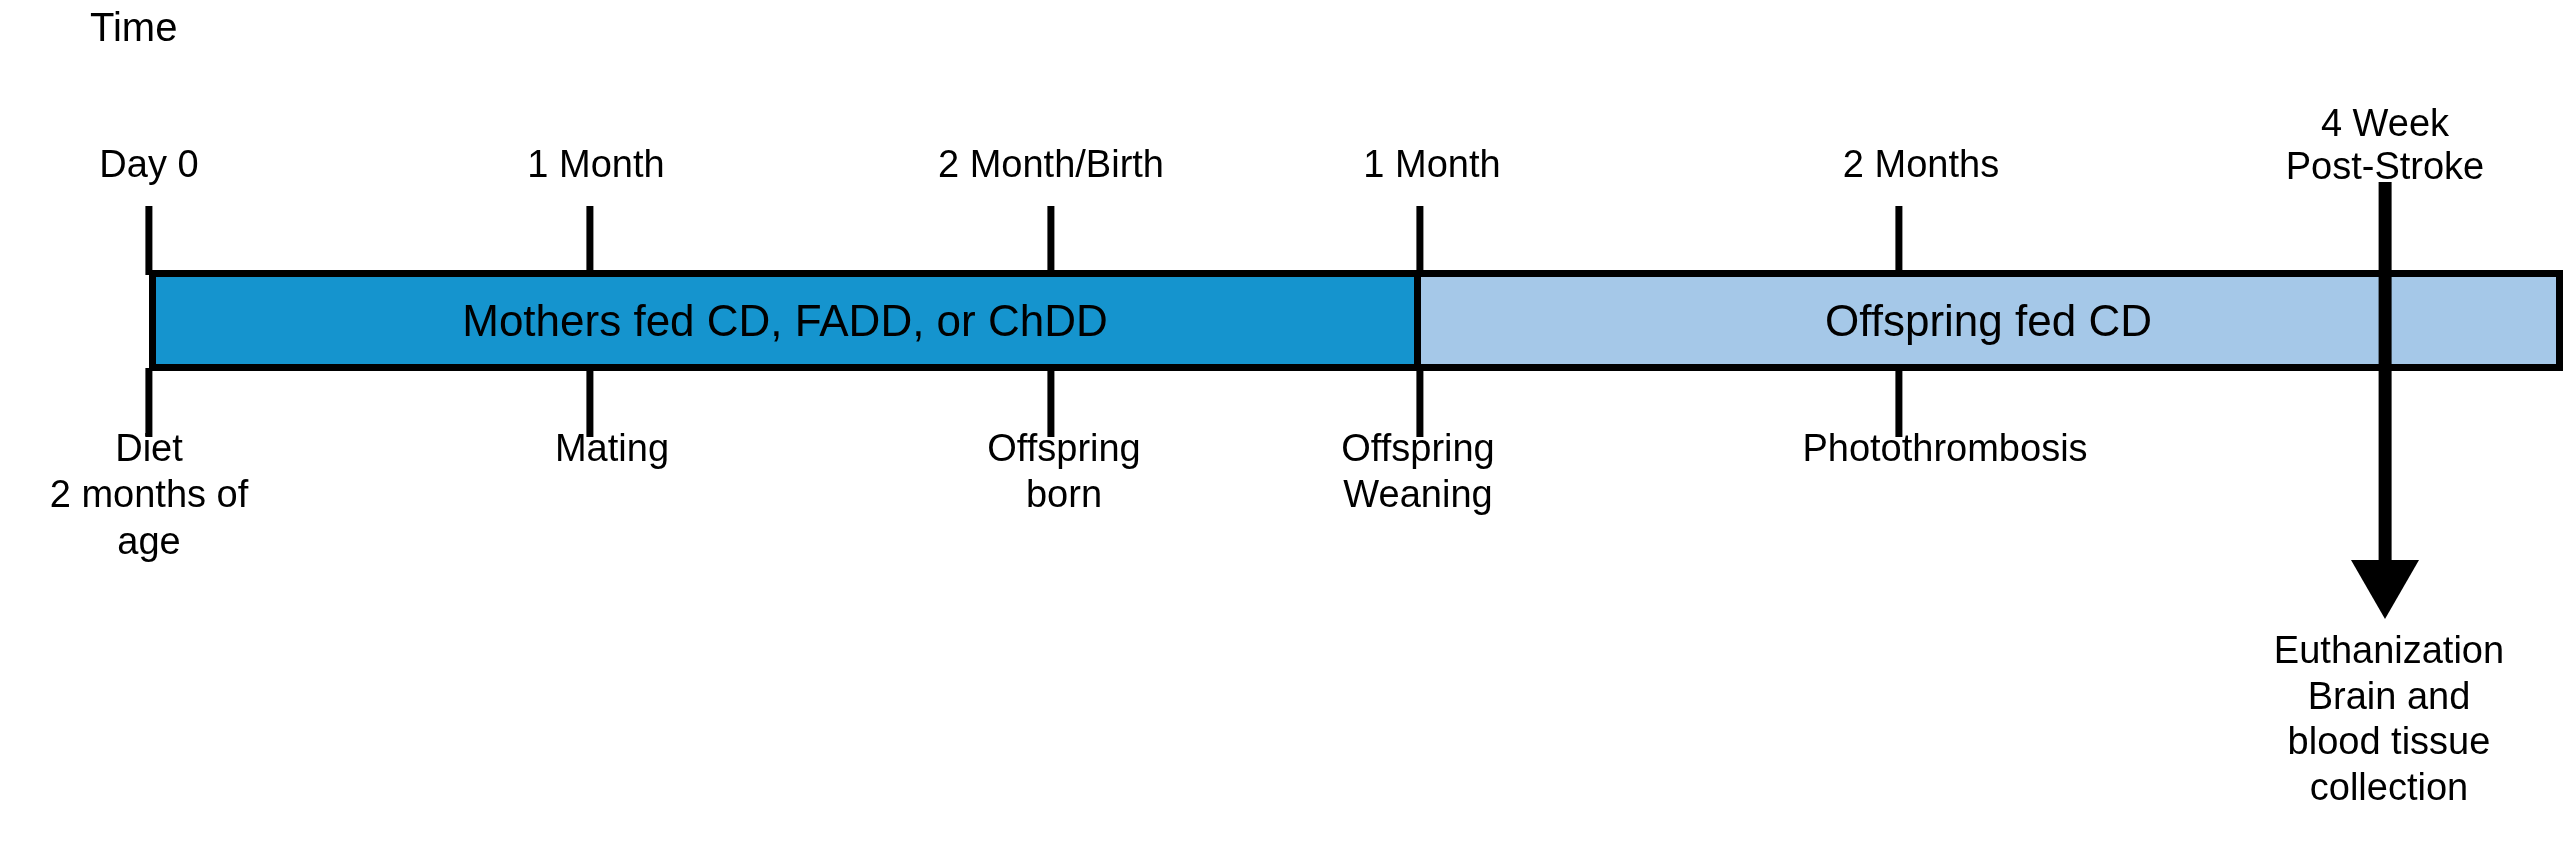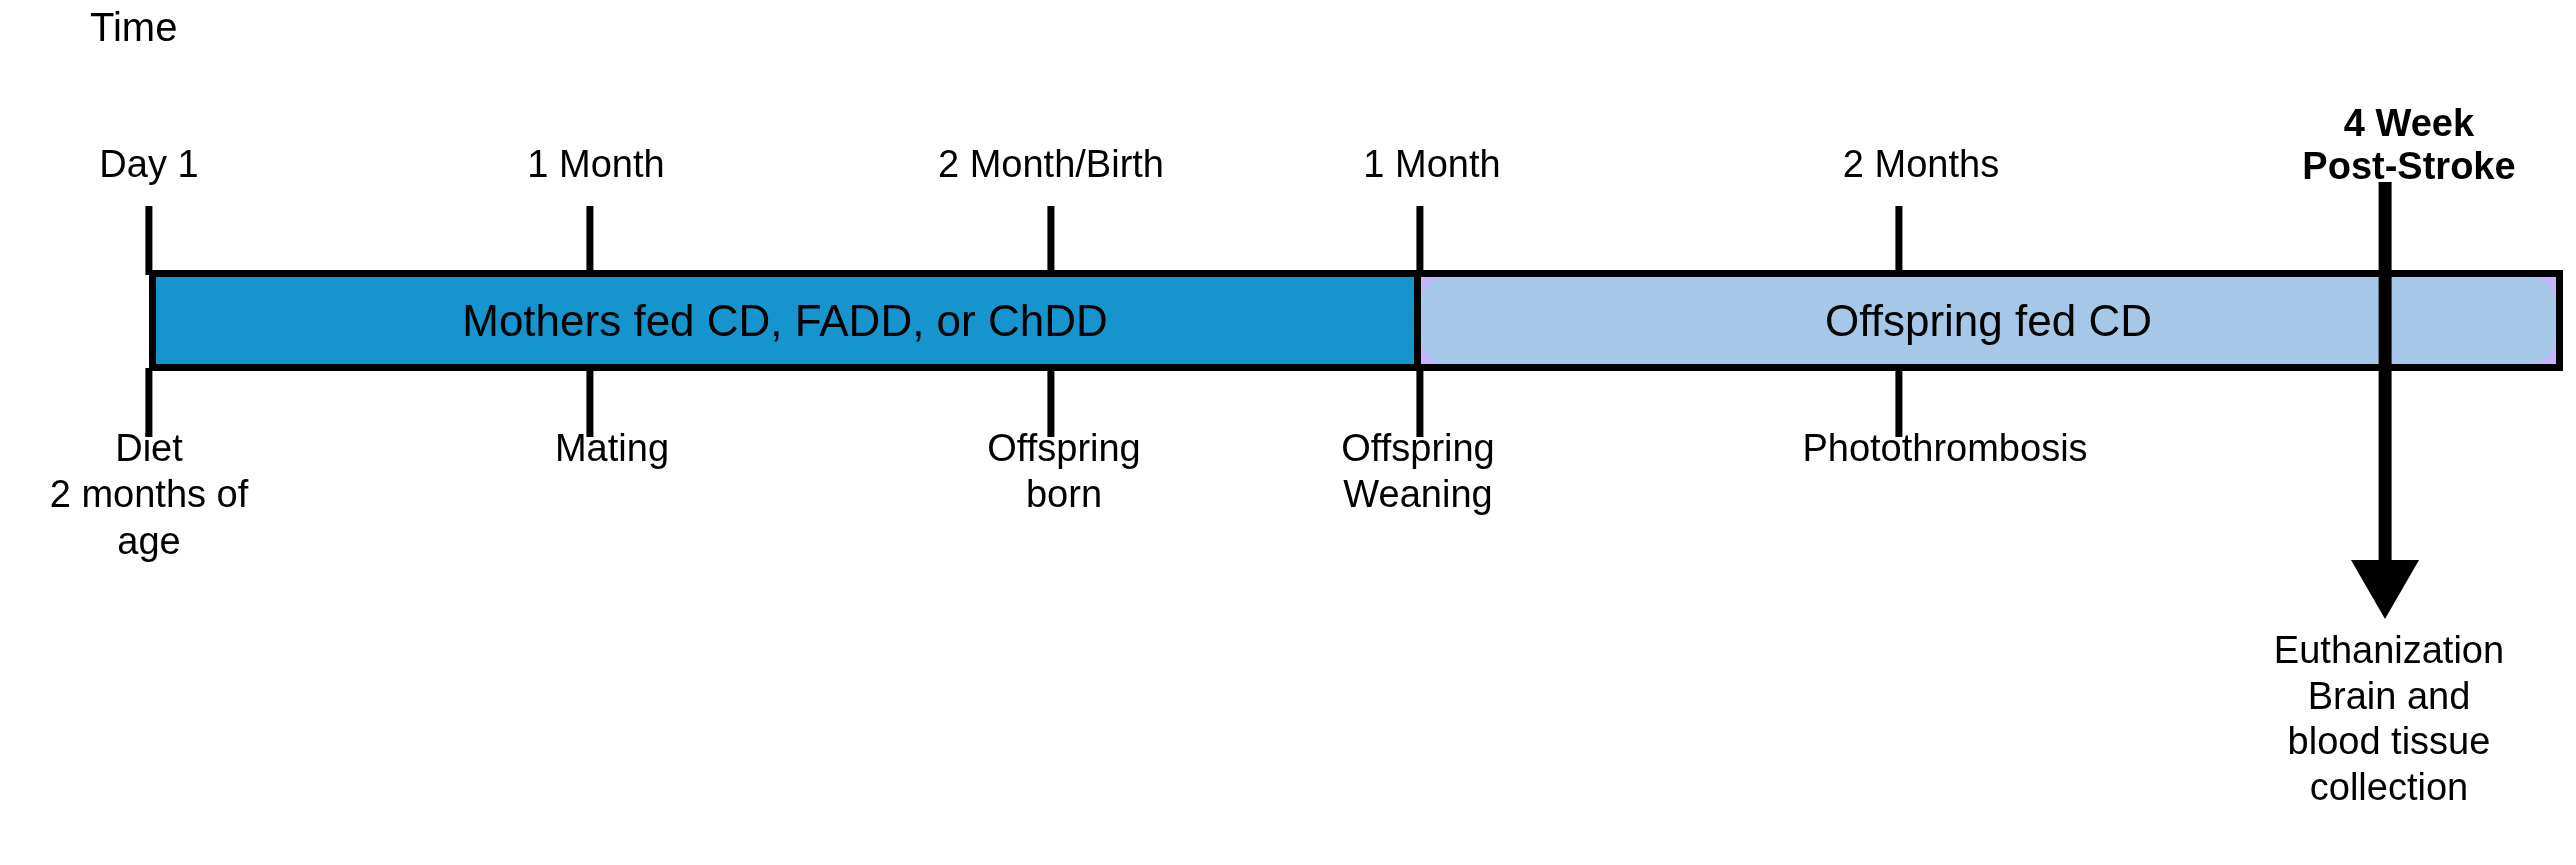--- a/index.html
+++ b/index.html
@@ -60,21 +60,20 @@
     white-space: pre;
   }
   #bar-seg-mothers {
     flex: 0 0 1265px;
     background: #1594ce;
     border-right: 7.2px solid #000000;
   }
   #bar-seg-offspring {
     flex: 1 1 auto;
     background: #a5c8e8;
-    border-radius: 27px;
   }
 
   
   .tick {
     position: absolute;
     background: #000000;
     width: 7.2px;
     transform: translateX(-50%);
   }
   .tick-up   { top: 206px;  height: 69px; }
@@ -97,32 +96,32 @@
     width: 0;
     height: 0;
     border-left: 34px solid transparent;
     border-right: 34px solid transparent;
     border-top: 59px solid #000000;
     transform: translateX(-50%);
   }
 
   
   .top-label    { font-size: 38px; top: 141px; }
-  .top-label.bold { font-weight: bold; top: 102px; line-height: 1.14; margin-left: 24px; }
+  .top-label.bold { font-weight: normal; top: 102px; line-height: 1.14; }
   .bottom-label { font-size: 38px; top: 425px; }
   .end-label    { font-size: 38px; top: 620px; line-height: 1.2; }
 </style>
 </head>
 <body>
 
 <div id="canvas">
 
   <div class="txt left" id="time-label">Time</div>
 
-  <div class="txt center top-label" style="left:149px;">Day 1</div>
+  <div class="txt center top-label" style="left:149px;">Day 0</div>
 
   <div class="txt center top-label" style="left:596px;">1 Month</div>
 
   <div class="txt center top-label" style="left:1051px;">2 Month/Birth</div>
 
   <div class="txt center top-label" style="left:1432px;">1 Month</div>
 
   <div class="txt center top-label" style="left:1921px;">2 Months</div>
 
   <div class="txt center top-label bold" style="left:2385px;">4 Week

